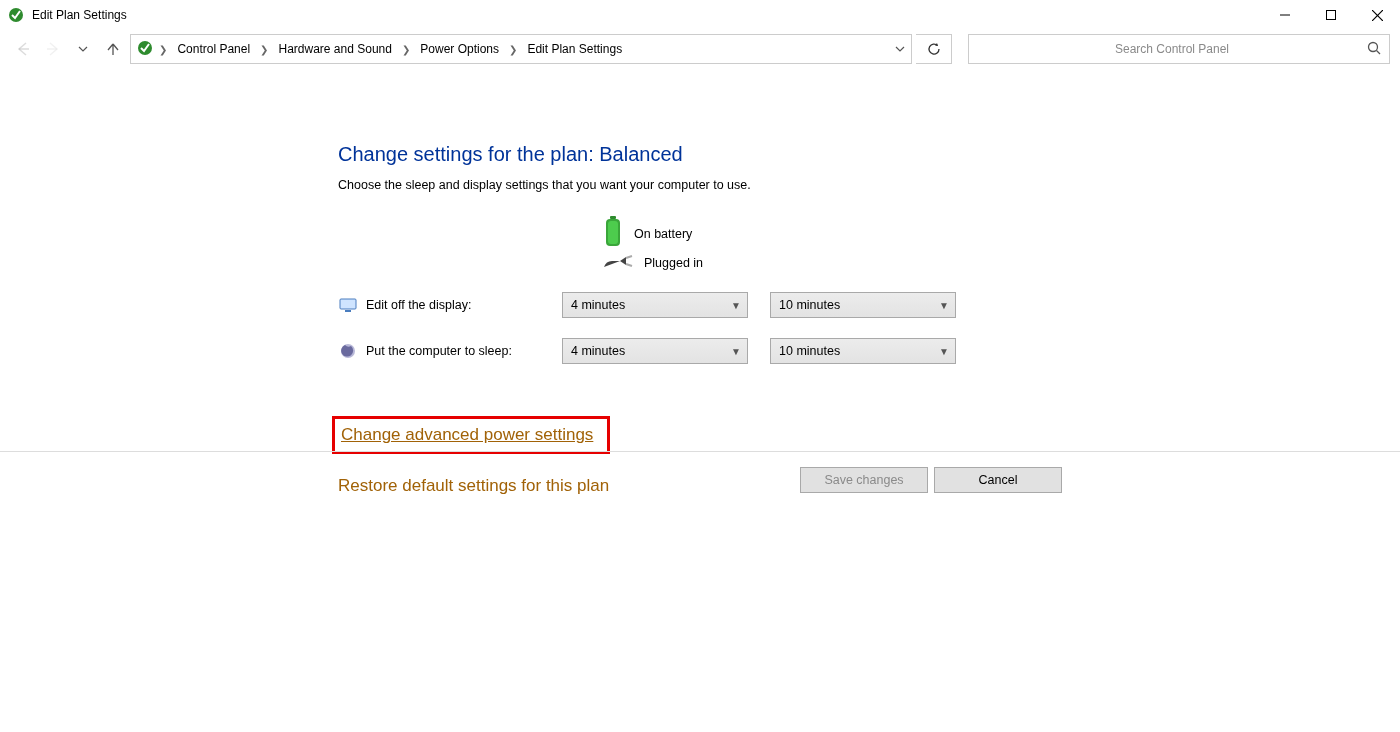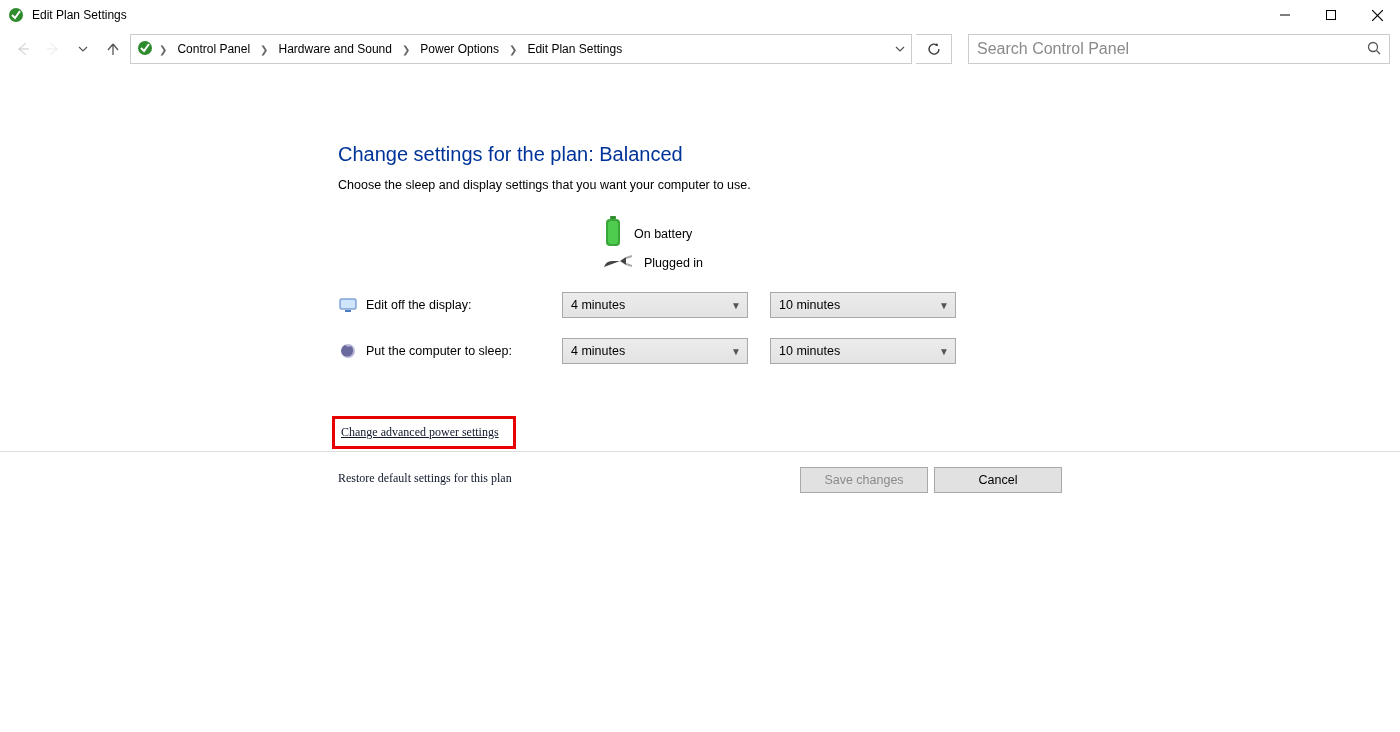--- a/index.html
+++ b/index.html
@@ -66,22 +66,23 @@
   }
   .refresh-btn {
     width: 36px; height:30px; border:1px solid #ccc; border-left:none;
     display:flex;align-items:center;justify-content:center; color:#333;
   }
   .search-box {
     width: 422px; height: 30px; border:1px solid #ccc; margin-left: 12px;
     display:flex; align-items:center; padding:0 8px; color:#666;
   }
   .search-box input {
-    border:none; outline:none; flex:1; font-size:16px; color:#b91c1c;
+    border:none; outline:none; flex:1; font-size:12px; color:#b91c1c;
     background:transparent;
+    text-align:center;
   }
   .search-box input::placeholder { color:#8a8a8a; }
   .search-box .search-icon { color:#555; font-size:14px; }
   
   .content {
     padding: 36px 0 0 338px;
     position: relative;
   }
   .content h1 {
     color: #003399;
@@ -114,21 +115,21 @@
   .dropdown {
     width: 186px; height: 26px;
     background: linear-gradient(#ececec,#e3e3e3);
     border: 1px solid #a9a9a9;
     display:flex; align-items:center; justify-content:space-between;
     padding: 0 6px 0 8px; font-size:12.5px;
     margin-right: 22px;
   }
   .dropdown .chev { font-size:10px; color:#555; }
   .link {
-    color: #0f172a; font-size: 12px; cursor: pointer; display:inline-block;font-family:Liberation Serif, serif;
+    color: #a16207; font-size: 17px; cursor: pointer; display:inline-block;
   }
   .link.underlined { text-decoration: underline; }
   .highlight-box {
     border: 3px solid #e60000;
     padding: 6px 14px 6px 6px;
     display: inline-block;
     margin-left: -6px;
     margin-bottom: 18px;
   }
   .restore-link { margin-top: 4px; }

